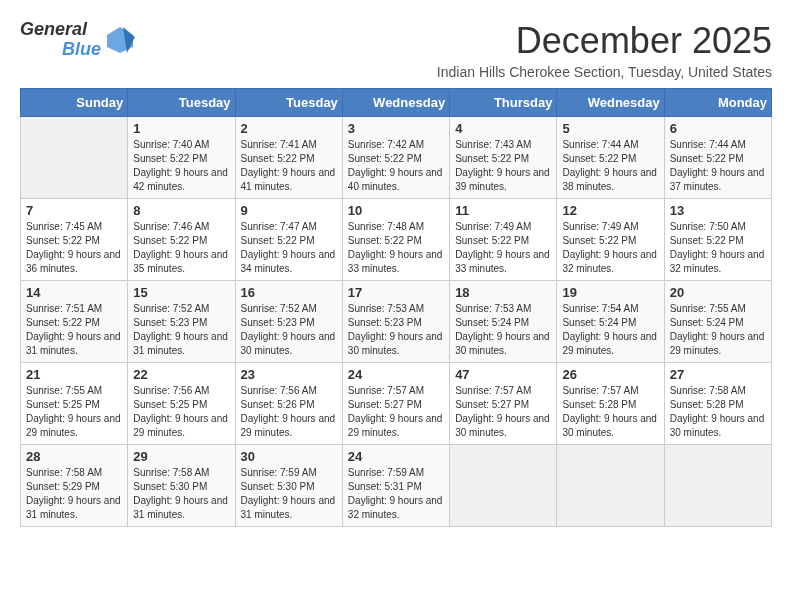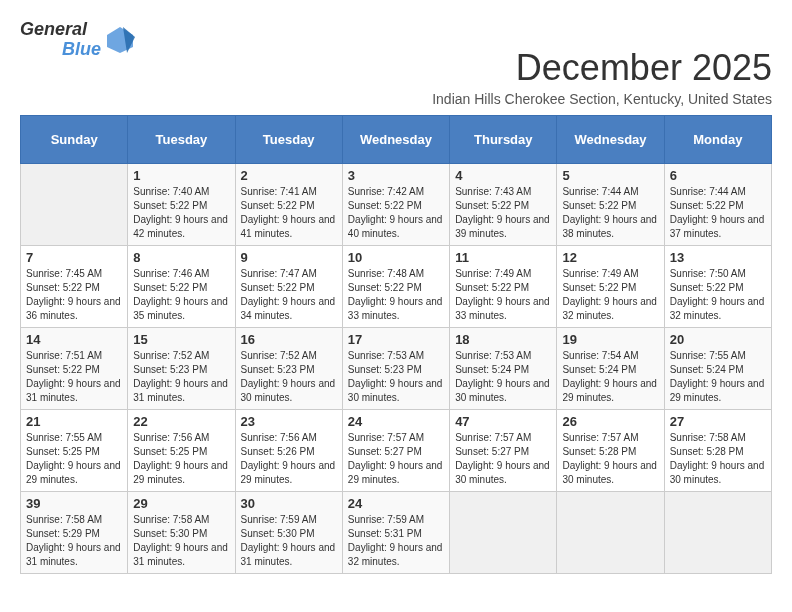--- a/index.html
+++ b/index.html
@@ -29,42 +29,41 @@
     }
     .logo-general { display: block; }
     .logo-blue { display: block; color: #4a90d9; margin-left: 42px; }
     .logo-icon {
       width: 30px;
       height: 30px;
       margin-left: 4px;
     }
     .title-section {
       text-align: right;
-      margin-top: 27px;
     }
     .month-title {
       font-size: 36px;
       font-weight: normal;
       color: #333;
     }
     .subtitle {
       font-size: 14px;
       color: #555;
       margin-top: 2px;
     }
     .calendar {
       width: 100%;
       border-collapse: collapse;
       font-size: 11px;
     }
     .calendar thead tr th {
       background-color: #4a7fc1;
       color: #fff;
-      padding: 16px 4px;
-      text-align: center;
+      padding: 6px 4px;
+      text-align: right;
       font-size: 13px;
       font-weight: bold;
       border: 1px solid #3a6fb1;
       margin-top: 29px;
     }
     .calendar tbody tr td {
       border: 1px solid #ccc;
       vertical-align: top;
       padding: 4px 5px;
       width: calc(100% / 7);
@@ -100,21 +99,21 @@
         <span class="logo-blue">Blue</span>
       </div>
       <svg class="logo-icon" viewBox="0 0 30 30" xmlns="http://www.w3.org/2000/svg">
         <polygon points="15,2 28,10 28,22 15,28 2,22 2,10" fill="#4a90d9" opacity="0.8"></polygon>
         <polygon points="18,2 30,12 22,28" fill="#2a6fb0" opacity="0.9"></polygon>
       </svg>
     </div>
   </div>
   <div class="title-section">
     <div class="month-title">December 2025</div>
-    <div class="subtitle">Indian Hills Cherokee Section, Kentucky, United States</div>
+    <div class="subtitle">Indian Hills Cherokee Section, Tuesday, United States</div>
   </div>
 </div>
 
 <table class="calendar">
   <thead>
     <tr id="header-row">
         <th>Sunday</th>
         <th>Tuesday</th>
         <th>Tuesday</th>
         <th>Wednesday</th>
@@ -236,21 +235,21 @@
           <div class="day-number">26</div>
           <div class="day-info">Sunrise: 7:57 AM<br>Sunset: 5:28 PM<br>Daylight: 9 hours and 30 minutes.</div>
         </td>
         <td>
           <div class="day-number">27</div>
           <div class="day-info">Sunrise: 7:58 AM<br>Sunset: 5:28 PM<br>Daylight: 9 hours and 30 minutes.</div>
         </td>
       </tr>
       <tr>
         <td>
-          <div class="day-number">39</div>
+          <div class="day-number">28</div>
           <div class="day-info">Sunrise: 7:58 AM<br>Sunset: 5:29 PM<br>Daylight: 9 hours and 31 minutes.</div>
         </td>
         <td>
           <div class="day-number">29</div>
           <div class="day-info">Sunrise: 7:58 AM<br>Sunset: 5:30 PM<br>Daylight: 9 hours and 31 minutes.</div>
         </td>
         <td>
           <div class="day-number">30</div>
           <div class="day-info">Sunrise: 7:59 AM<br>Sunset: 5:30 PM<br>Daylight: 9 hours and 31 minutes.</div>
         </td>

